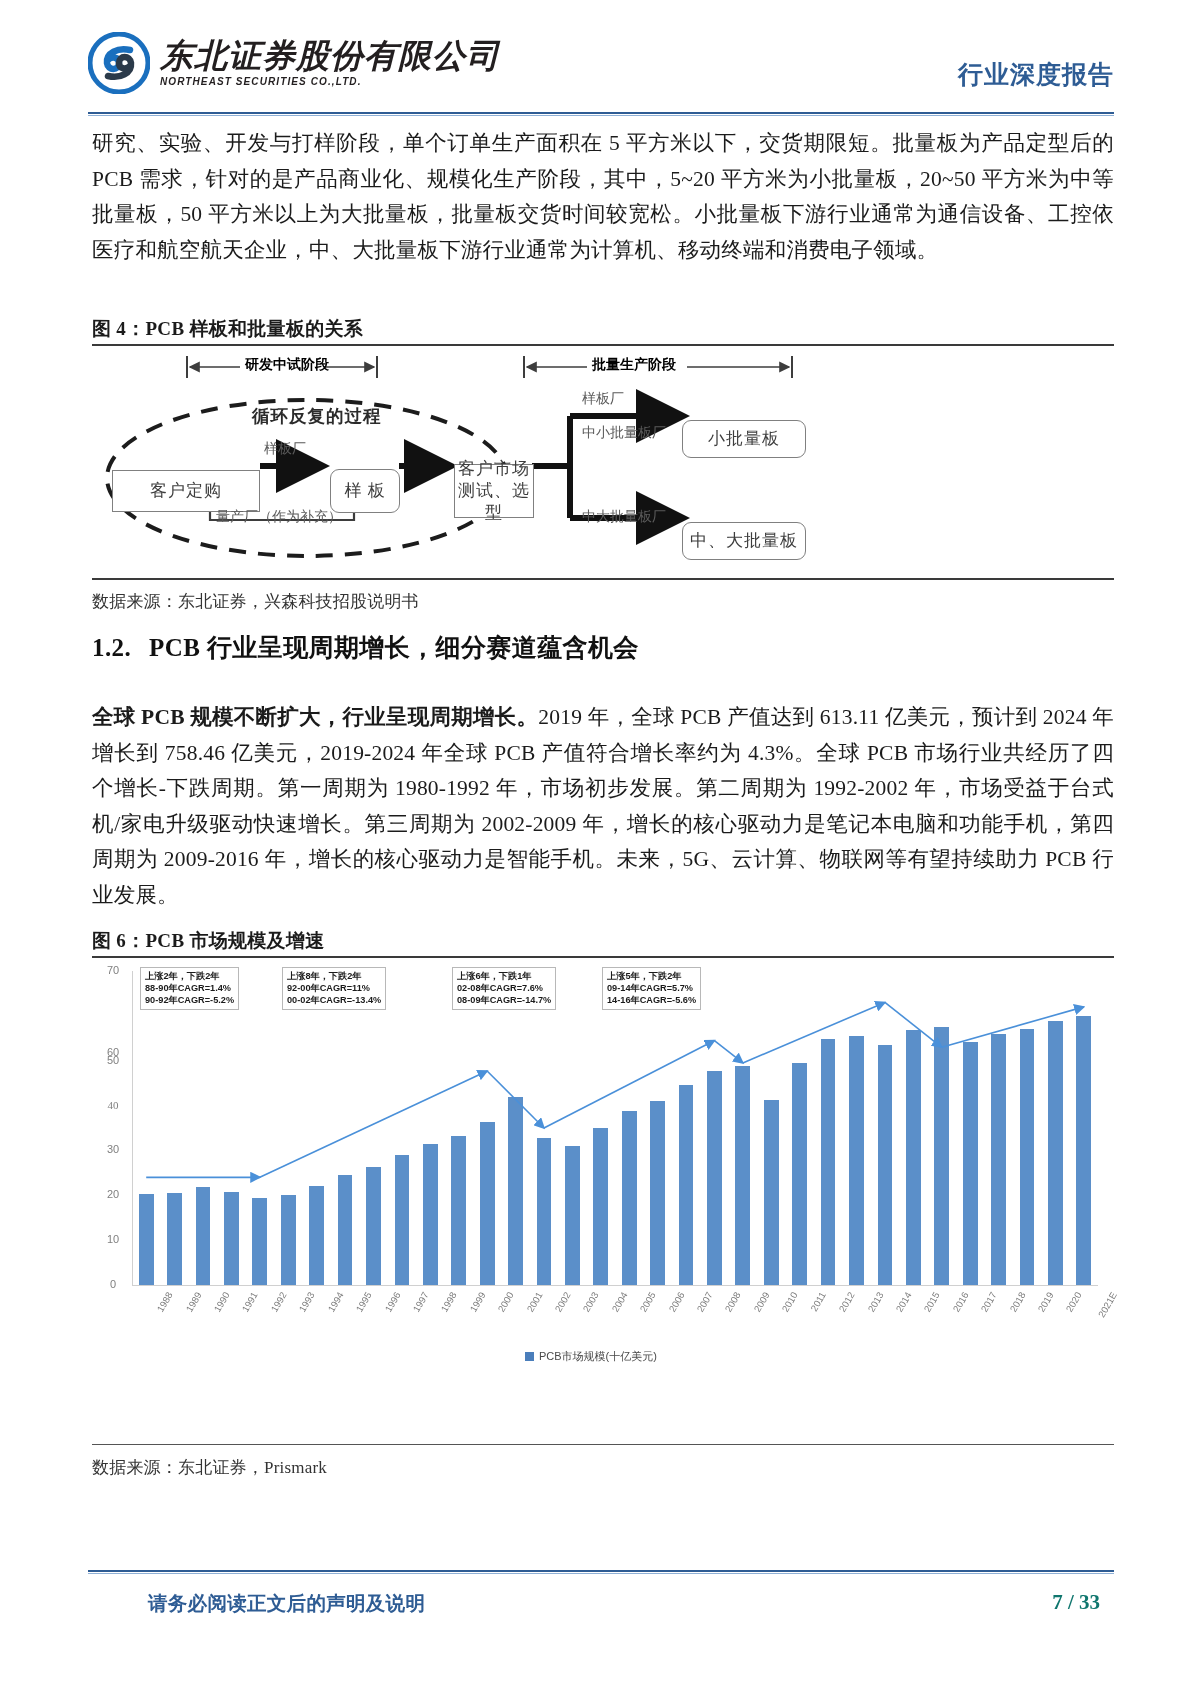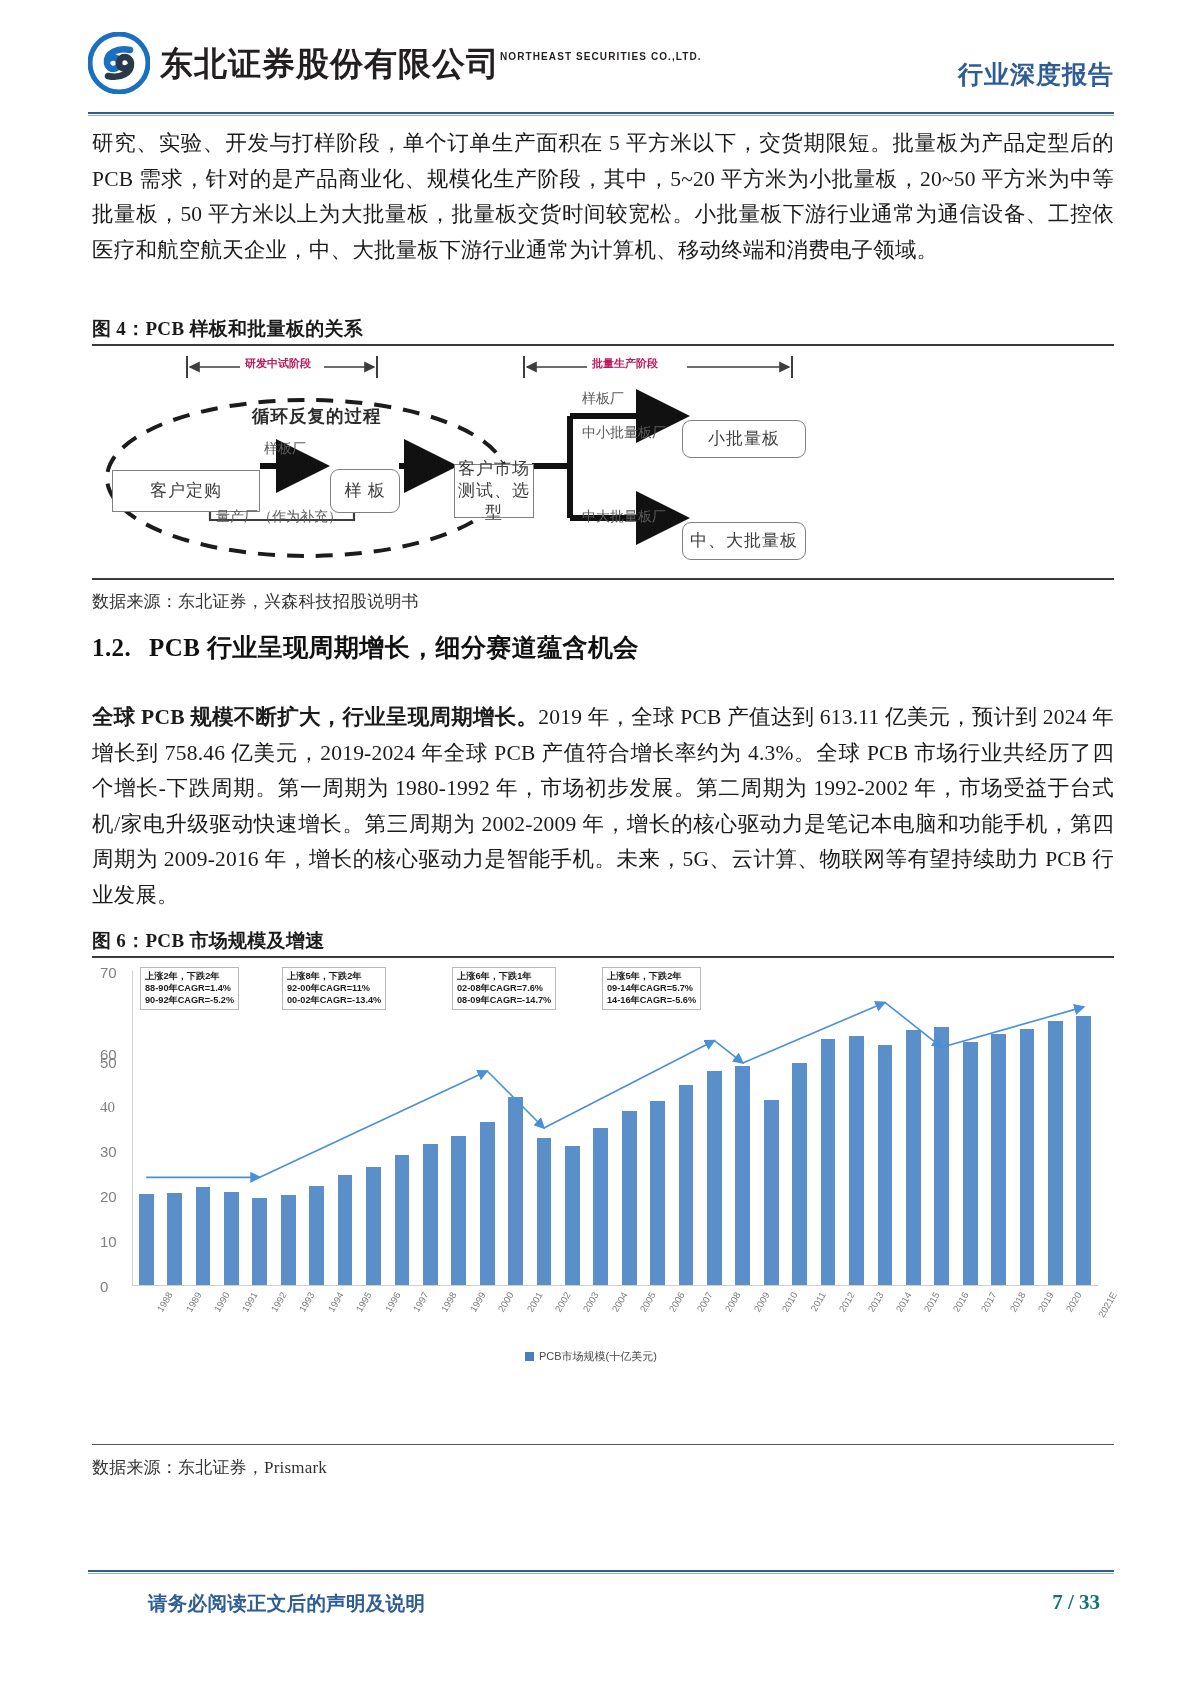--- a/index.html
+++ b/index.html
@@ -17,21 +17,21 @@
   
   .page-header {
     position: absolute;
     left: 88px; top: 28px; width: 1026px; height: 82px;
   }
   .logo-wrap {
     position: absolute; left: 0; top: 4px;
     display: flex; align-items: center; gap: 10px;
   }
   .logo-mark { width: 62px; height: 62px; position: relative; }
-  .logo-text-block { display: flex; flex-direction: row; line-height: 1; }
+  .logo-text-block { display: flex; flex-direction: column; line-height: 1; font-style: italic; }
   .logo-cn {
     font-family: "Liberation Sans", sans-serif;
     font-weight: 700;
     font-size: 33px;
     letter-spacing: 1px;
     color: #231f20;
     white-space: nowrap;
   }
   .logo-en {
     font-family: "Liberation Sans", sans-serif;
@@ -103,21 +103,21 @@
     left: 92px; top: 348px; width: 1022px; height: 232px;
   }
   .fig4-svg { position:absolute; left:0; top:0; }
   .d-label {
     position: absolute;
     font-family: "Liberation Sans", sans-serif;
     color: #3d3d3d;
     white-space: nowrap;
   }
   .phase-label {
-    font-size: 11px; font-weight: 700; color: #be185d;
+    font-size: 14px; font-weight: 700; color: #000000;
     font-family: "Liberation Serif", serif;
   }
   .dnode {
     position: absolute;
     border: 1.6px solid #808080;
     background: #fff;
     display: flex; align-items: center; justify-content: center;
     text-align: center;
     font-family: "Liberation Serif", serif;
     font-size: 17px;
@@ -155,23 +155,23 @@
   
   .chart-frame {
     position: absolute;
     left: 92px; top: 963px; width: 1022px; height: 400px;
     background: #fff;
   }
   .axis-line { position: absolute; background: #d0d0d0; }
   .ytick {
     position: absolute;
     font-family: "Liberation Sans", sans-serif;
-    font-size: 15px;
+    font-size: 11px;
     color: #808080;
-    text-align: left;
+    text-align: center;
     width: 26px;
   }
   .bar {
     position: absolute;
     bottom: 0;
     background: #5b8fc9;
   }
   .xlab {
     position: absolute;
     font-family: "Liberation Sans", sans-serif;

